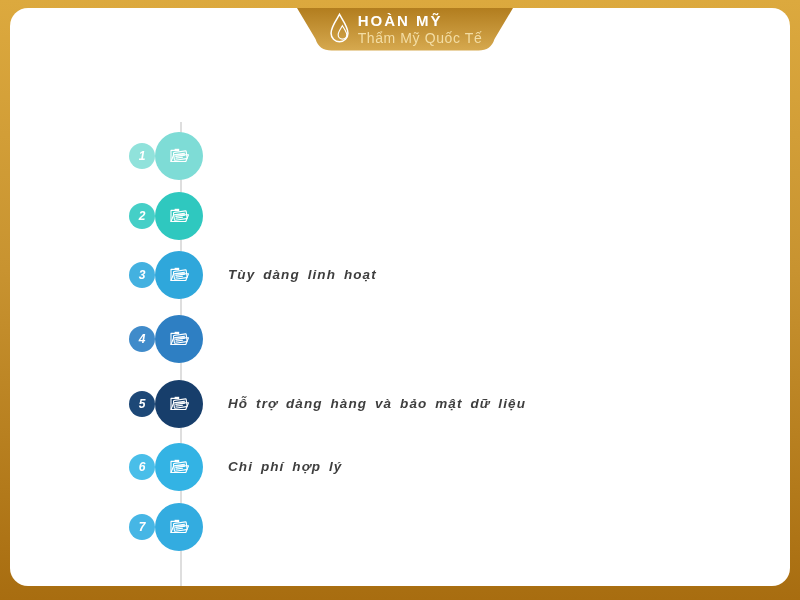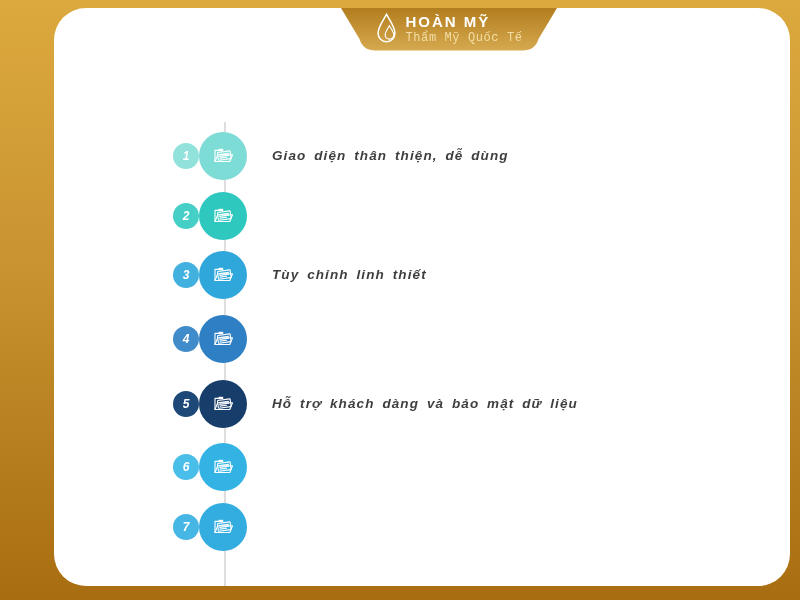--- a/index.html
+++ b/index.html
@@ -3,35 +3,35 @@
 <meta charset="utf-8">
 <style>
   html, body { margin: 0; padding: 0; }
   body {
     width: 800px; height: 600px; position: relative; overflow: hidden;
     background: linear-gradient(180deg, #dca93e 0%, #c89330 45%, #a86d10 100%);
     font-family: "Liberation Sans", sans-serif;
   }
   .panel {
     position: absolute; left: 10px; top: 8px; right: 10px; bottom: 14px;
-    background: #ffffff; border-radius: 32px; margin-left: 44px;
+    background: #ffffff; border-radius: 18px;
   }
   
   .ribbon-wrap { position: absolute; left: 287px; top: 0; width: 216px; height: 44px; }
   .ribbon-svg { position: absolute; left: 0; top: 0; }
   .ribbon-content {
     position: absolute; left: 0; top: 0; width: 216px; height: 42px;
     display: flex; align-items: center; justify-content: center; gap: 7px;
   }
   .brand-text { display: flex; flex-direction: column; line-height: 1; }
   .brand-name {
     color: #ffffff; font-weight: bold; font-size: 15px; letter-spacing: 2px;
   }
   .brand-tagline {
-    color: #f3dda4; font-size: 12px; letter-spacing: 0.6px; margin-top: 3px; font-family: Liberation Mono, monospace;
+    color: #f3dda4; font-size: 14px; letter-spacing: 0.6px; margin-top: 3px;
   }
   
   .timeline-line {
     position: absolute; left: 170px; top: 114px; width: 2px; height: 464px;
     background: #dedede;
   }
   
   .feature-row { position: absolute; left: 118px; height: 48px; width: 560px; }
   .bubble {
     position: absolute; left: 27px; top: 0; width: 48px; height: 48px;
@@ -100,21 +100,20 @@
 
   <div class="feature-row" style="top:124px">
     <div class="bubble" style="background-color: rgb(126, 220, 214);">
       <svg width="26" height="26" viewBox="0 0 26 26">
           <use href="#folder-icon-def"></use>
         </svg>
     </div>
     <div class="badge" style="background-color: rgb(144, 226, 219);">
       <span>1</span>
     </div>
-    <div class="feature-label">Giao diện thân thiện, dễ dùng</div>
   </div>
 
   <div class="feature-row" style="top:184px">
     <div class="bubble" style="background-color: rgb(47, 200, 191);">
       <svg width="26" height="26" viewBox="0 0 26 26">
           <use href="#folder-icon-def"></use>
         </svg>
     </div>
     <div class="badge" style="background-color: rgb(69, 207, 199);">
       <span>2</span>
@@ -123,21 +122,21 @@
 
   <div class="feature-row" style="top:243px">
     <div class="bubble" style="background-color: rgb(47, 167, 219);">
       <svg width="26" height="26" viewBox="0 0 26 26">
           <use href="#folder-icon-def"></use>
         </svg>
     </div>
     <div class="badge" style="background-color: rgb(67, 177, 224);">
       <span>3</span>
     </div>
-    <div class="feature-label">Tùy chỉnh linh thiết</div>
+    <div class="feature-label">Tùy dàng linh hoạt</div>
   </div>
 
   <div class="feature-row" style="top:307px">
     <div class="bubble" style="background-color: rgb(46, 127, 195);">
       <svg width="26" height="26" viewBox="0 0 26 26">
           <use href="#folder-icon-def"></use>
         </svg>
     </div>
     <div class="badge" style="background-color: rgb(64, 139, 202);">
       <span>4</span>
@@ -146,32 +145,33 @@
 
   <div class="feature-row" style="top:372px">
     <div class="bubble" style="background-color: rgb(23, 62, 107);">
       <svg width="26" height="26" viewBox="0 0 26 26">
           <use href="#folder-icon-def"></use>
         </svg>
     </div>
     <div class="badge" style="background-color: rgb(29, 72, 119);">
       <span>5</span>
     </div>
-    <div class="feature-label">Hỗ trợ khách dàng và bảo mật dữ liệu</div>
+    <div class="feature-label">Hỗ trợ dàng hàng và bảo mật dữ liệu</div>
   </div>
 
   <div class="feature-row" style="top:435px">
     <div class="bubble" style="background-color: rgb(51, 179, 228);">
       <svg width="26" height="26" viewBox="0 0 26 26">
           <use href="#folder-icon-def"></use>
         </svg>
     </div>
     <div class="badge" style="background-color: rgb(73, 190, 233);">
       <span>6</span>
     </div>
+    <div class="feature-label">Chi phí hợp lý</div>
   </div>
 
   <div class="feature-row" style="top:495px">
     <div class="bubble" style="background-color: rgb(51, 172, 224);">
       <svg width="26" height="26" viewBox="0 0 26 26">
           <use href="#folder-icon-def"></use>
         </svg>
     </div>
     <div class="badge" style="background-color: rgb(70, 182, 229);">
       <span>7</span>

